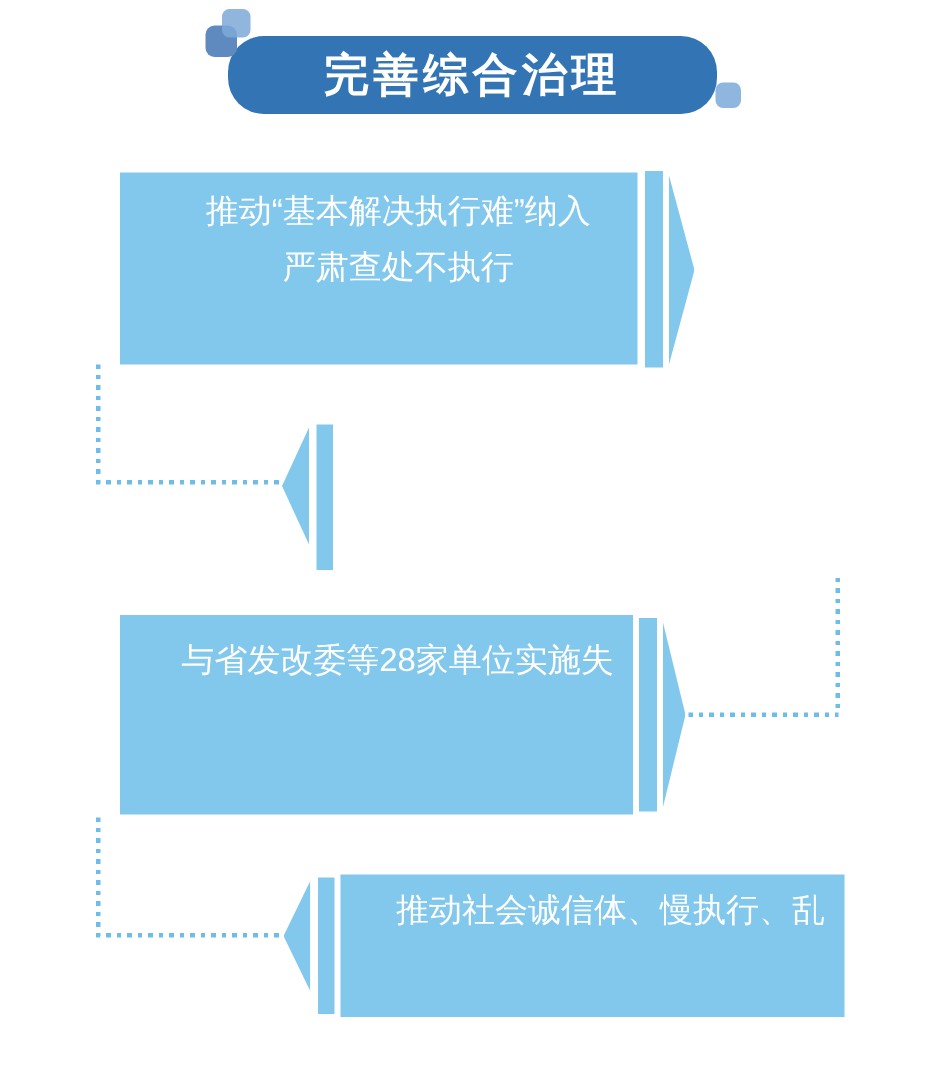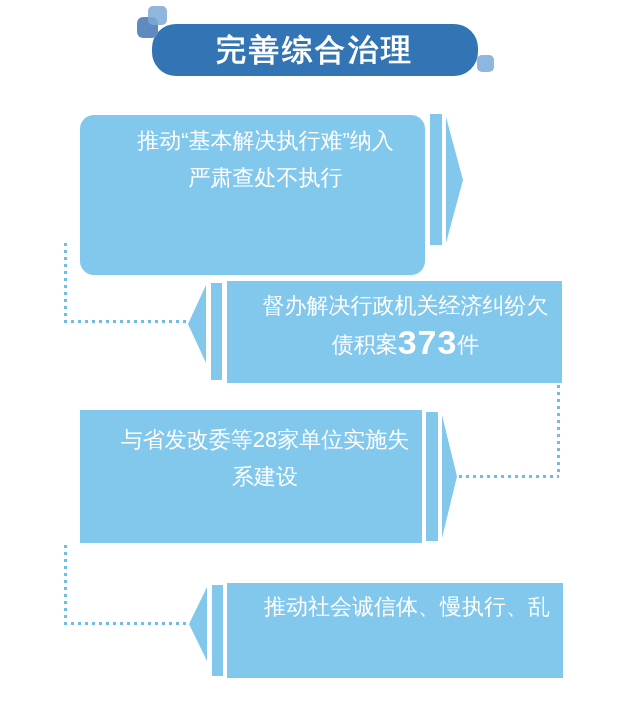--- a/index.html
+++ b/index.html
@@ -37,21 +37,21 @@
   .deco-bottom{
     left:477px;top:55px;width:17px;height:17px;border-radius:5px;
     background:var(--accent-soft);z-index:1;
   }
   
   .box{
     position:absolute;background:var(--box-blue);color:var(--text-white);
     font-size:22px;
   }
   .box .line{line-height:37px;white-space:nowrap;}
-  .box1{left:80px;top:115px;width:345px;height:160px;padding:7px 0 0 26px;border-radius:14px;}
+  .box1{left:80px;top:115px;width:345px;height:128px;padding:7px 0 0 26px;}
   .box2{left:227px;top:281px;width:335px;height:102px;padding:6px 0 0 22px;}
   .box3{left:80px;top:410px;width:342px;height:133px;padding:11px 0 16px 28px;}
   .box4{left:227px;top:583px;width:336px;height:95px;padding:5px 0 0 24px;}
   .big-number{
     font-size:34px;font-weight:bold;vertical-align:-2px;letter-spacing:1px;
   }
   
   .abar{position:absolute;background:var(--box-blue);}
   .atri{position:absolute;background:var(--box-blue);}
   .atri.right{clip-path:polygon(0 0,100% 50%,0 100%);}
@@ -92,31 +92,26 @@
     <div class="line">严肃查处不执行</div>
   </div>
   <div class="abar a1-bar"></div>
   <div class="atri right a1-tri"></div>
 
   <div class="dline v c12v"></div>
   <div class="dline h c12h"></div>
 
   <div class="atri left a2-tri"></div>
   <div class="abar a2-bar"></div>
-  <div class="box box2">
-    <div class="line">督办解决行政机关经济纠纷欠</div>
-    <div class="line"><span>债积案</span><span class="big-number">373</span><span>件</span></div>
-  </div>
 
   <div class="dline v c23v"></div>
   <div class="dline h c23h"></div>
 
   <div class="box box3">
     <div class="line">与省发改委等28家单位实施失</div>
-    <div class="line">系建设</div>
   </div>
   <div class="abar a3-bar"></div>
   <div class="atri right a3-tri"></div>
 
   <div class="dline v c34v"></div>
   <div class="dline h c34h"></div>
 
   <div class="atri left a4-tri"></div>
   <div class="abar a4-bar"></div>
   <div class="box box4">

